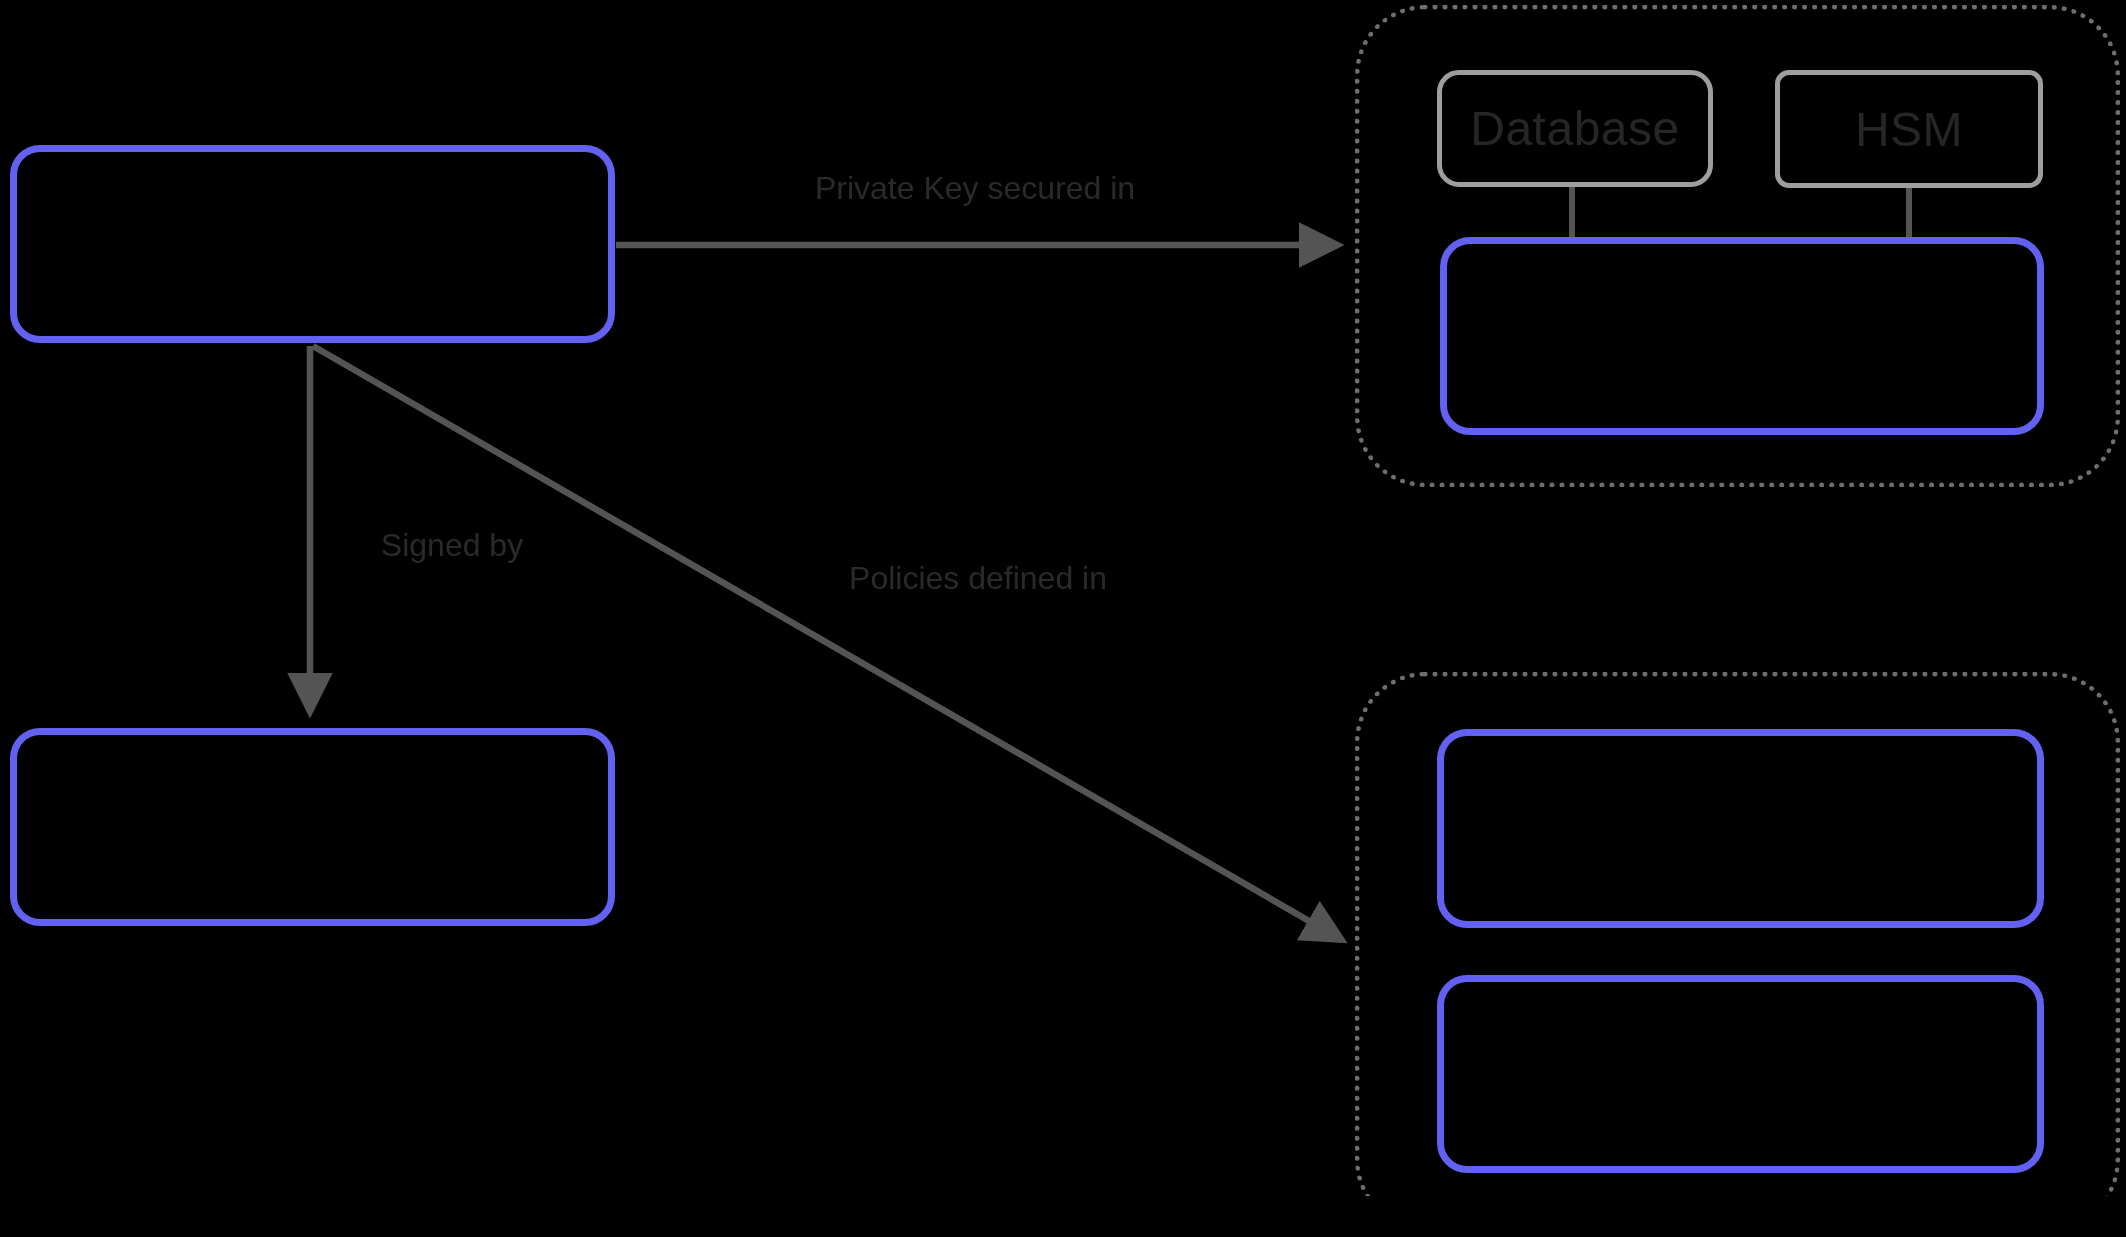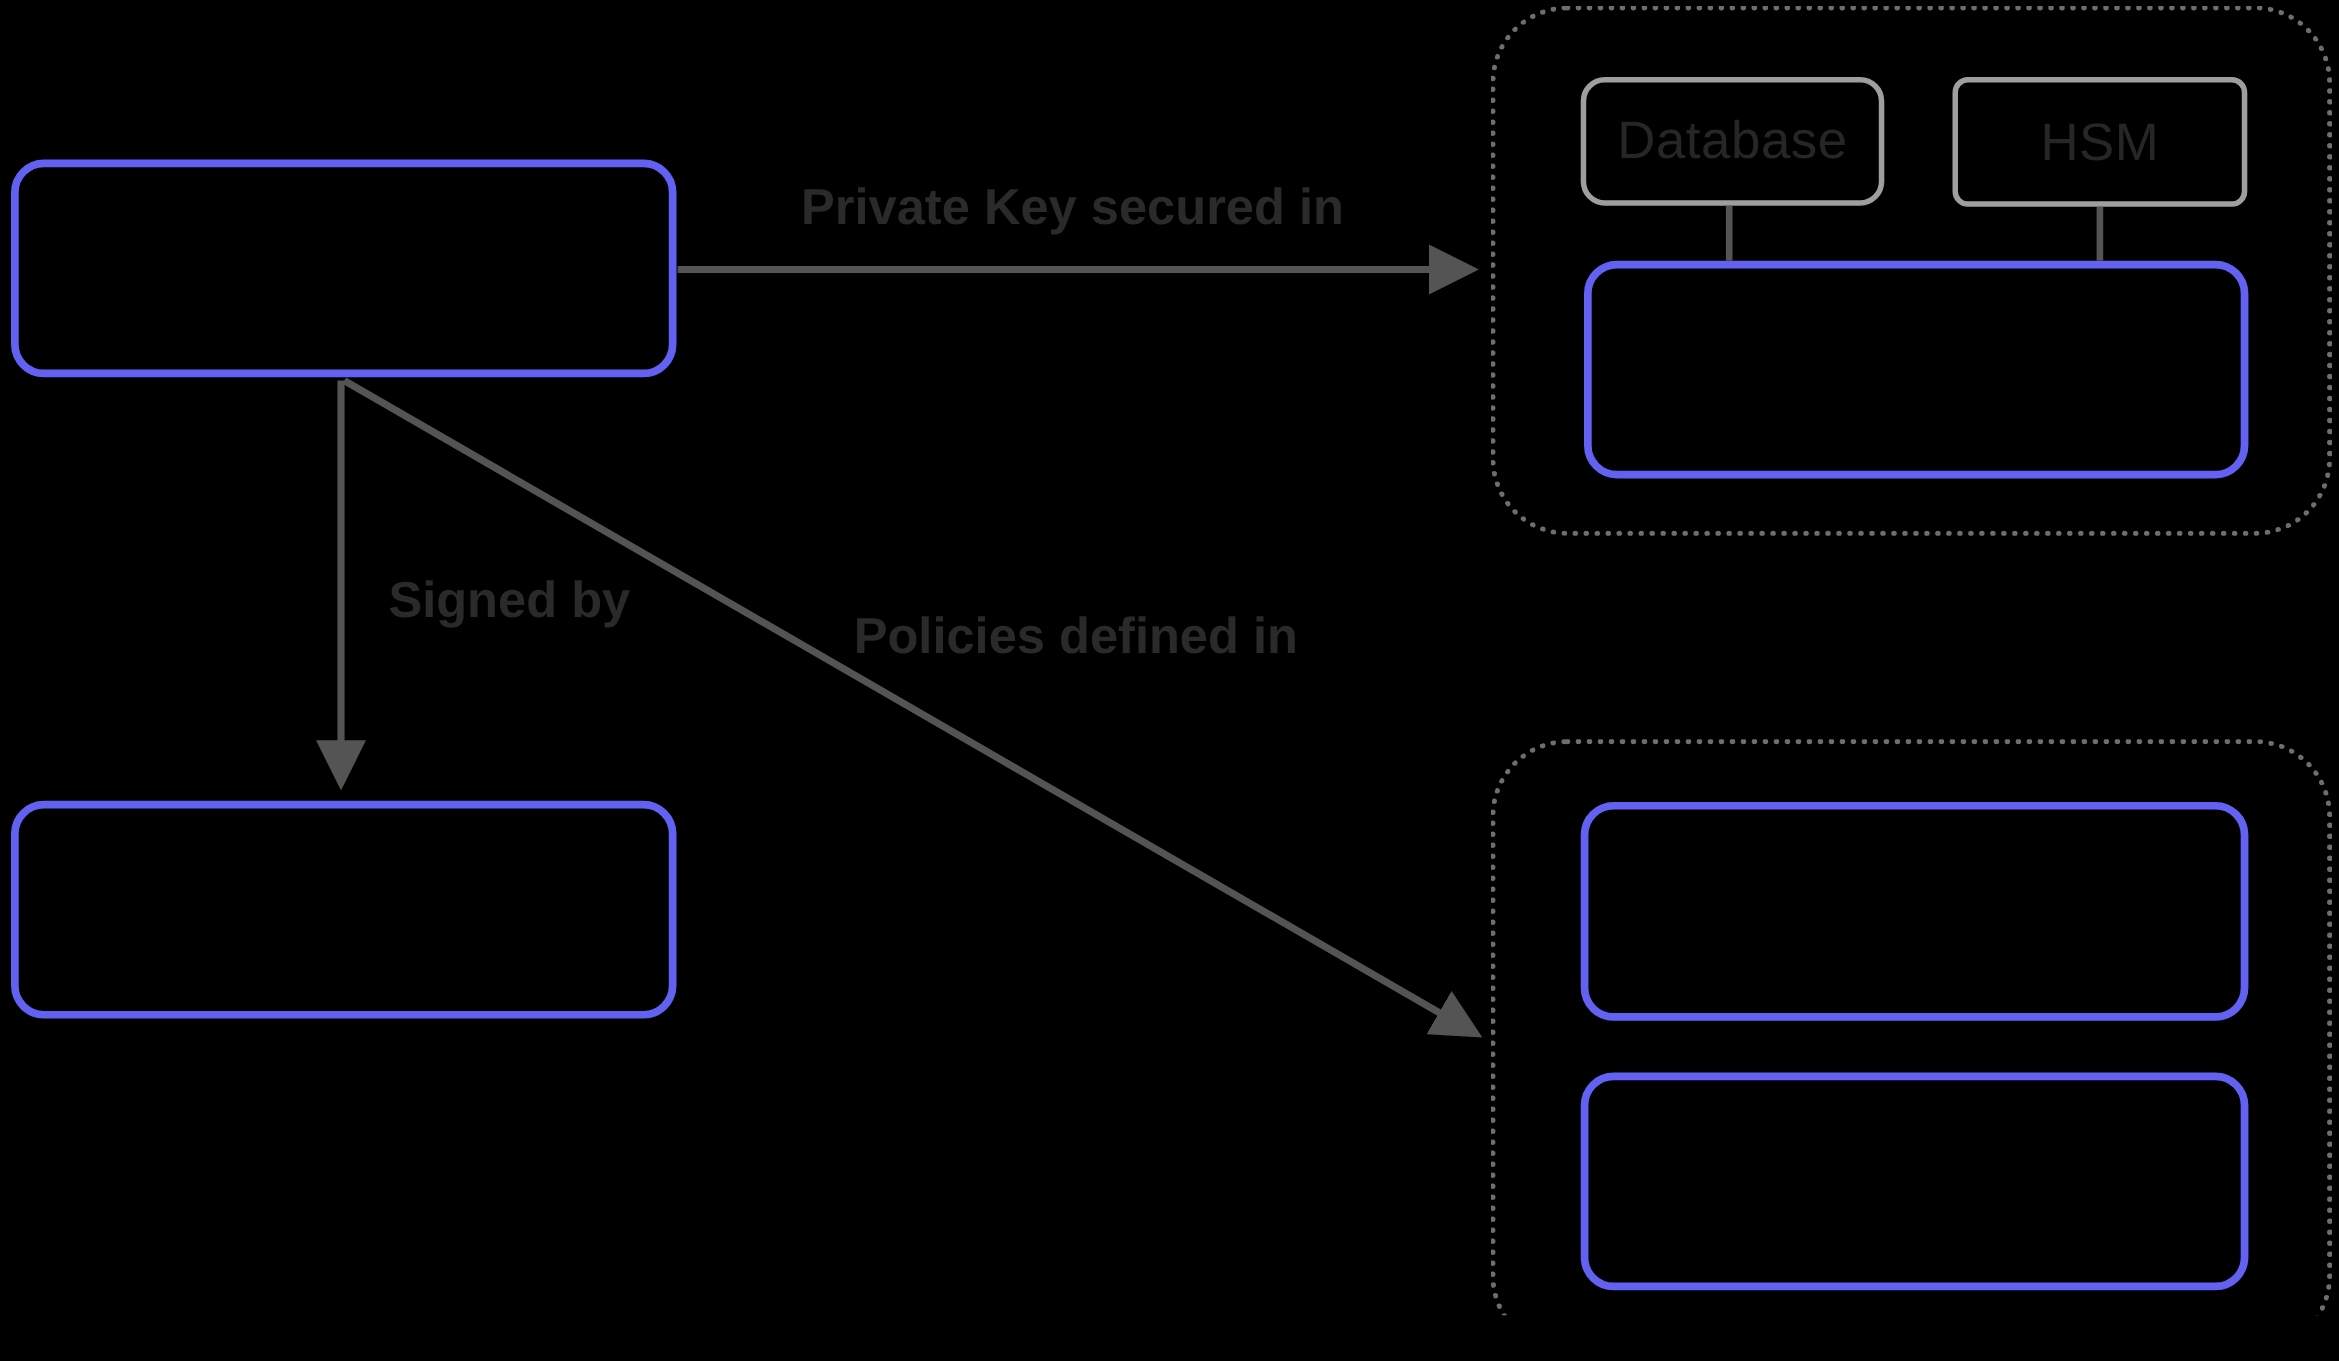--- a/index.html
+++ b/index.html
@@ -42,23 +42,22 @@
     position:absolute;
     box-sizing:border-box;
     border:5px dotted var(--dotted);
     border-radius:70px;
     background:transparent;
   }
   .edge-label{
     position:absolute;
     transform:translate(-50%,-50%);
     color:var(--edge-text);
-    font-size:46px;
+    font-size:32px;
     white-space:nowrap;
-    font-weight:bold;
   }
   svg.edges{position:absolute;left:0;top:0;pointer-events:none;}
 </style>
 </head>
 <body>
 
 <div class="canvas">
 
   <div class="node" style="left:10px;top:145px;width:605px;height:198px;"></div>
 
@@ -89,16 +88,16 @@
       </marker>
     </defs>
     <line x1="616" y1="245" x2="1338" y2="245" stroke="#545454" stroke-width="6.5" marker-end="url(#arrowhead)"></line>
     <line x1="310" y1="346" x2="310" y2="712" stroke="#545454" stroke-width="6.5" marker-end="url(#arrowhead)"></line>
     <line x1="313" y1="346" x2="1342" y2="940" stroke="#545454" stroke-width="6.5" marker-end="url(#arrowhead)"></line>
     <line x1="1572" y1="187" x2="1572" y2="237" stroke="#545454" stroke-width="6"></line>
     <line x1="1909" y1="188" x2="1909" y2="237" stroke="#545454" stroke-width="6"></line>
   </svg>
 
   <div class="edge-label" style="left:975px;top:188px;">Private Key secured in</div>
-  <div class="edge-label" style="left:463px;top:545px;">Signed by</div>
+  <div class="edge-label" style="left:452px;top:545px;">Signed by</div>
   <div class="edge-label" style="left:978px;top:578px;">Policies defined in</div>
 
 </div>
 
 </body></html>

